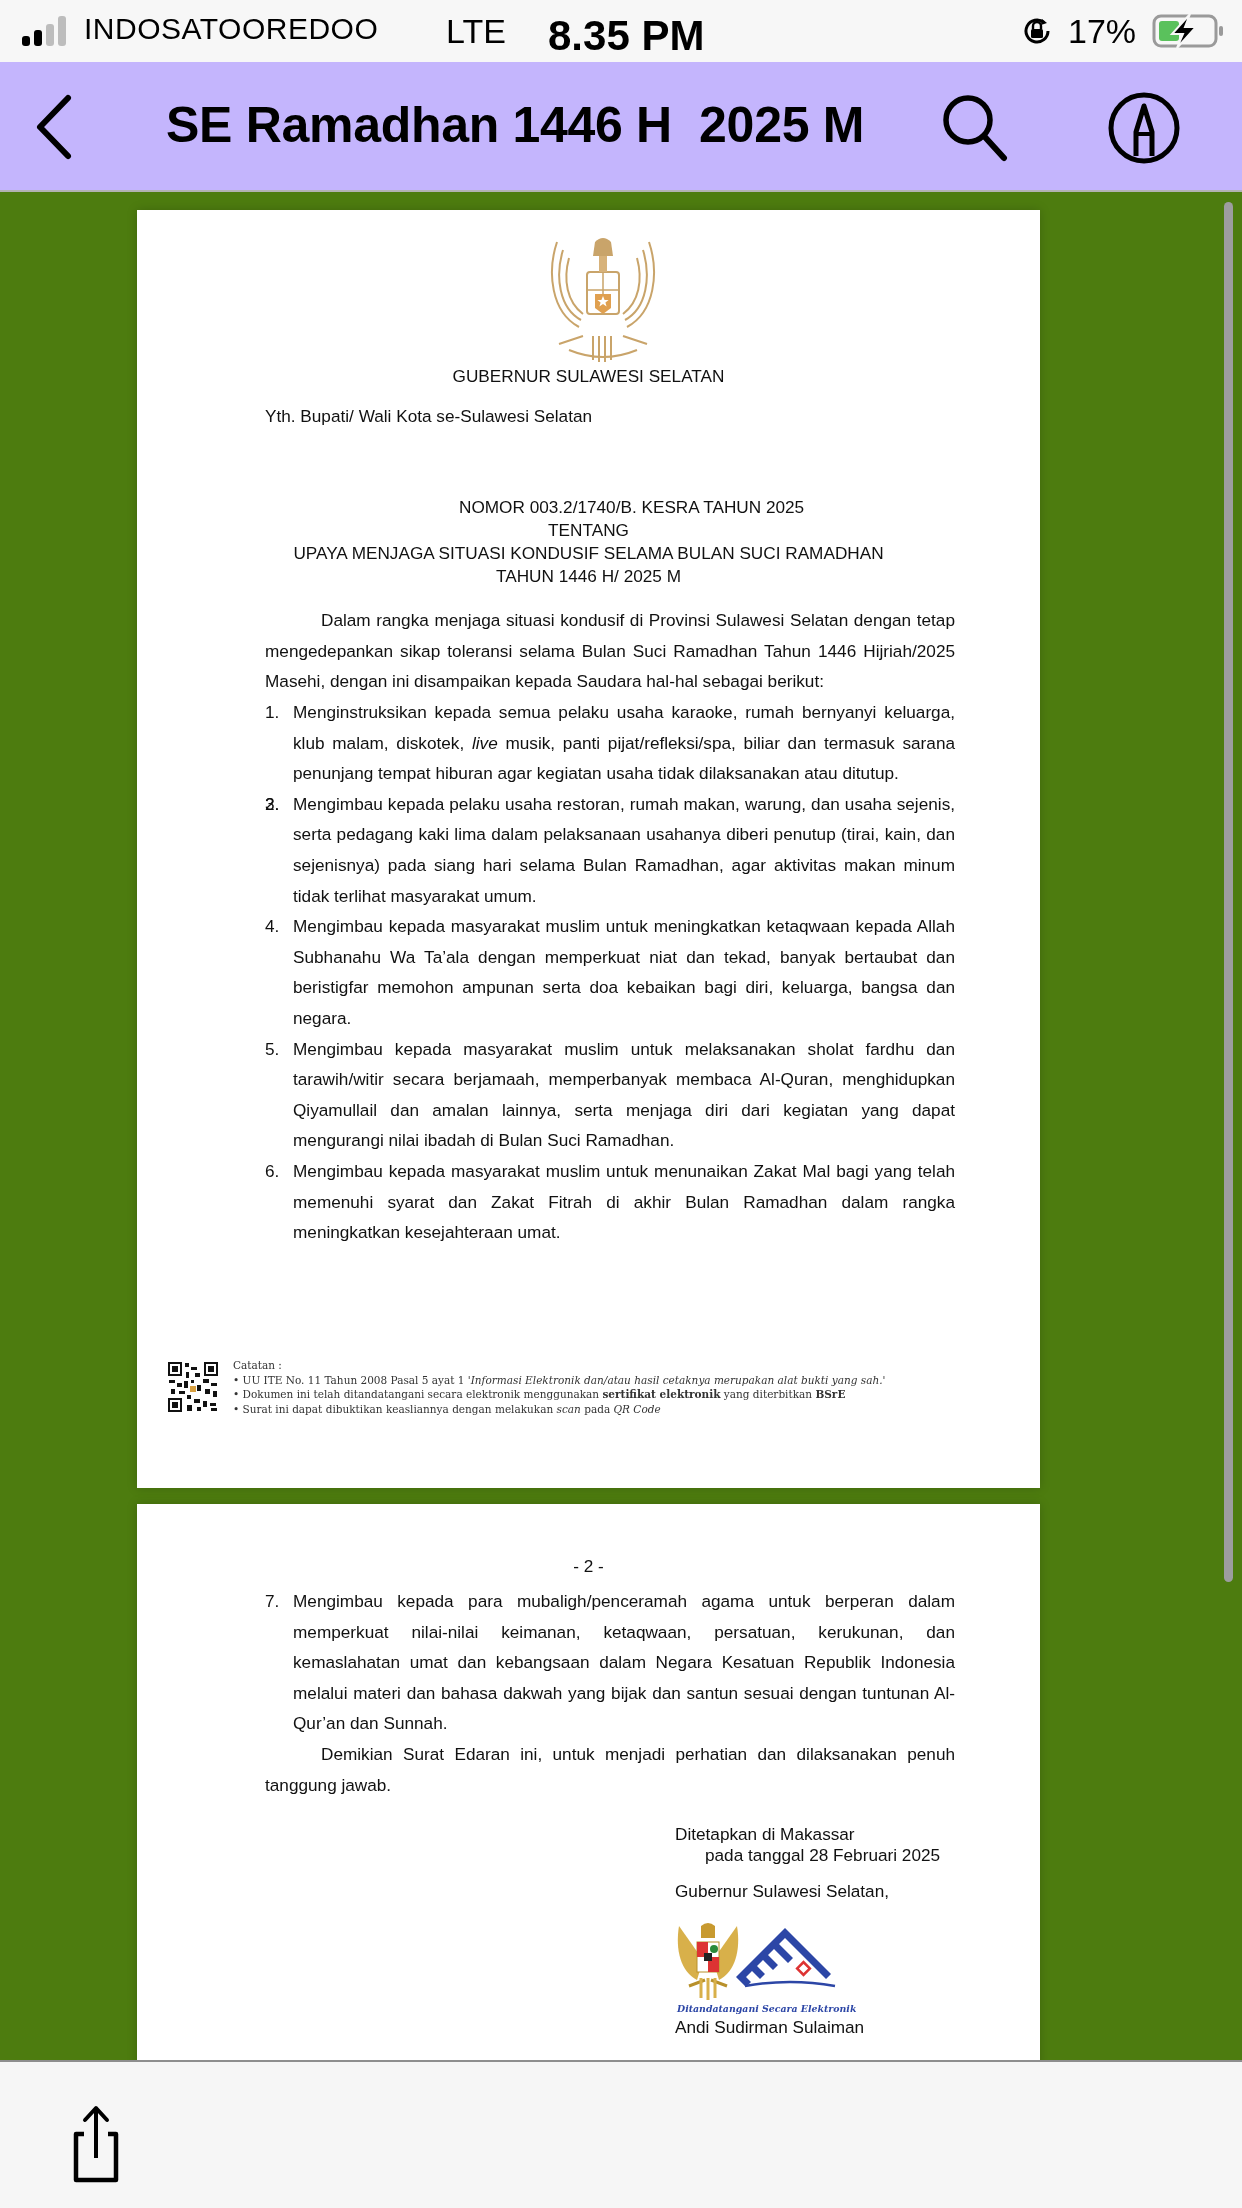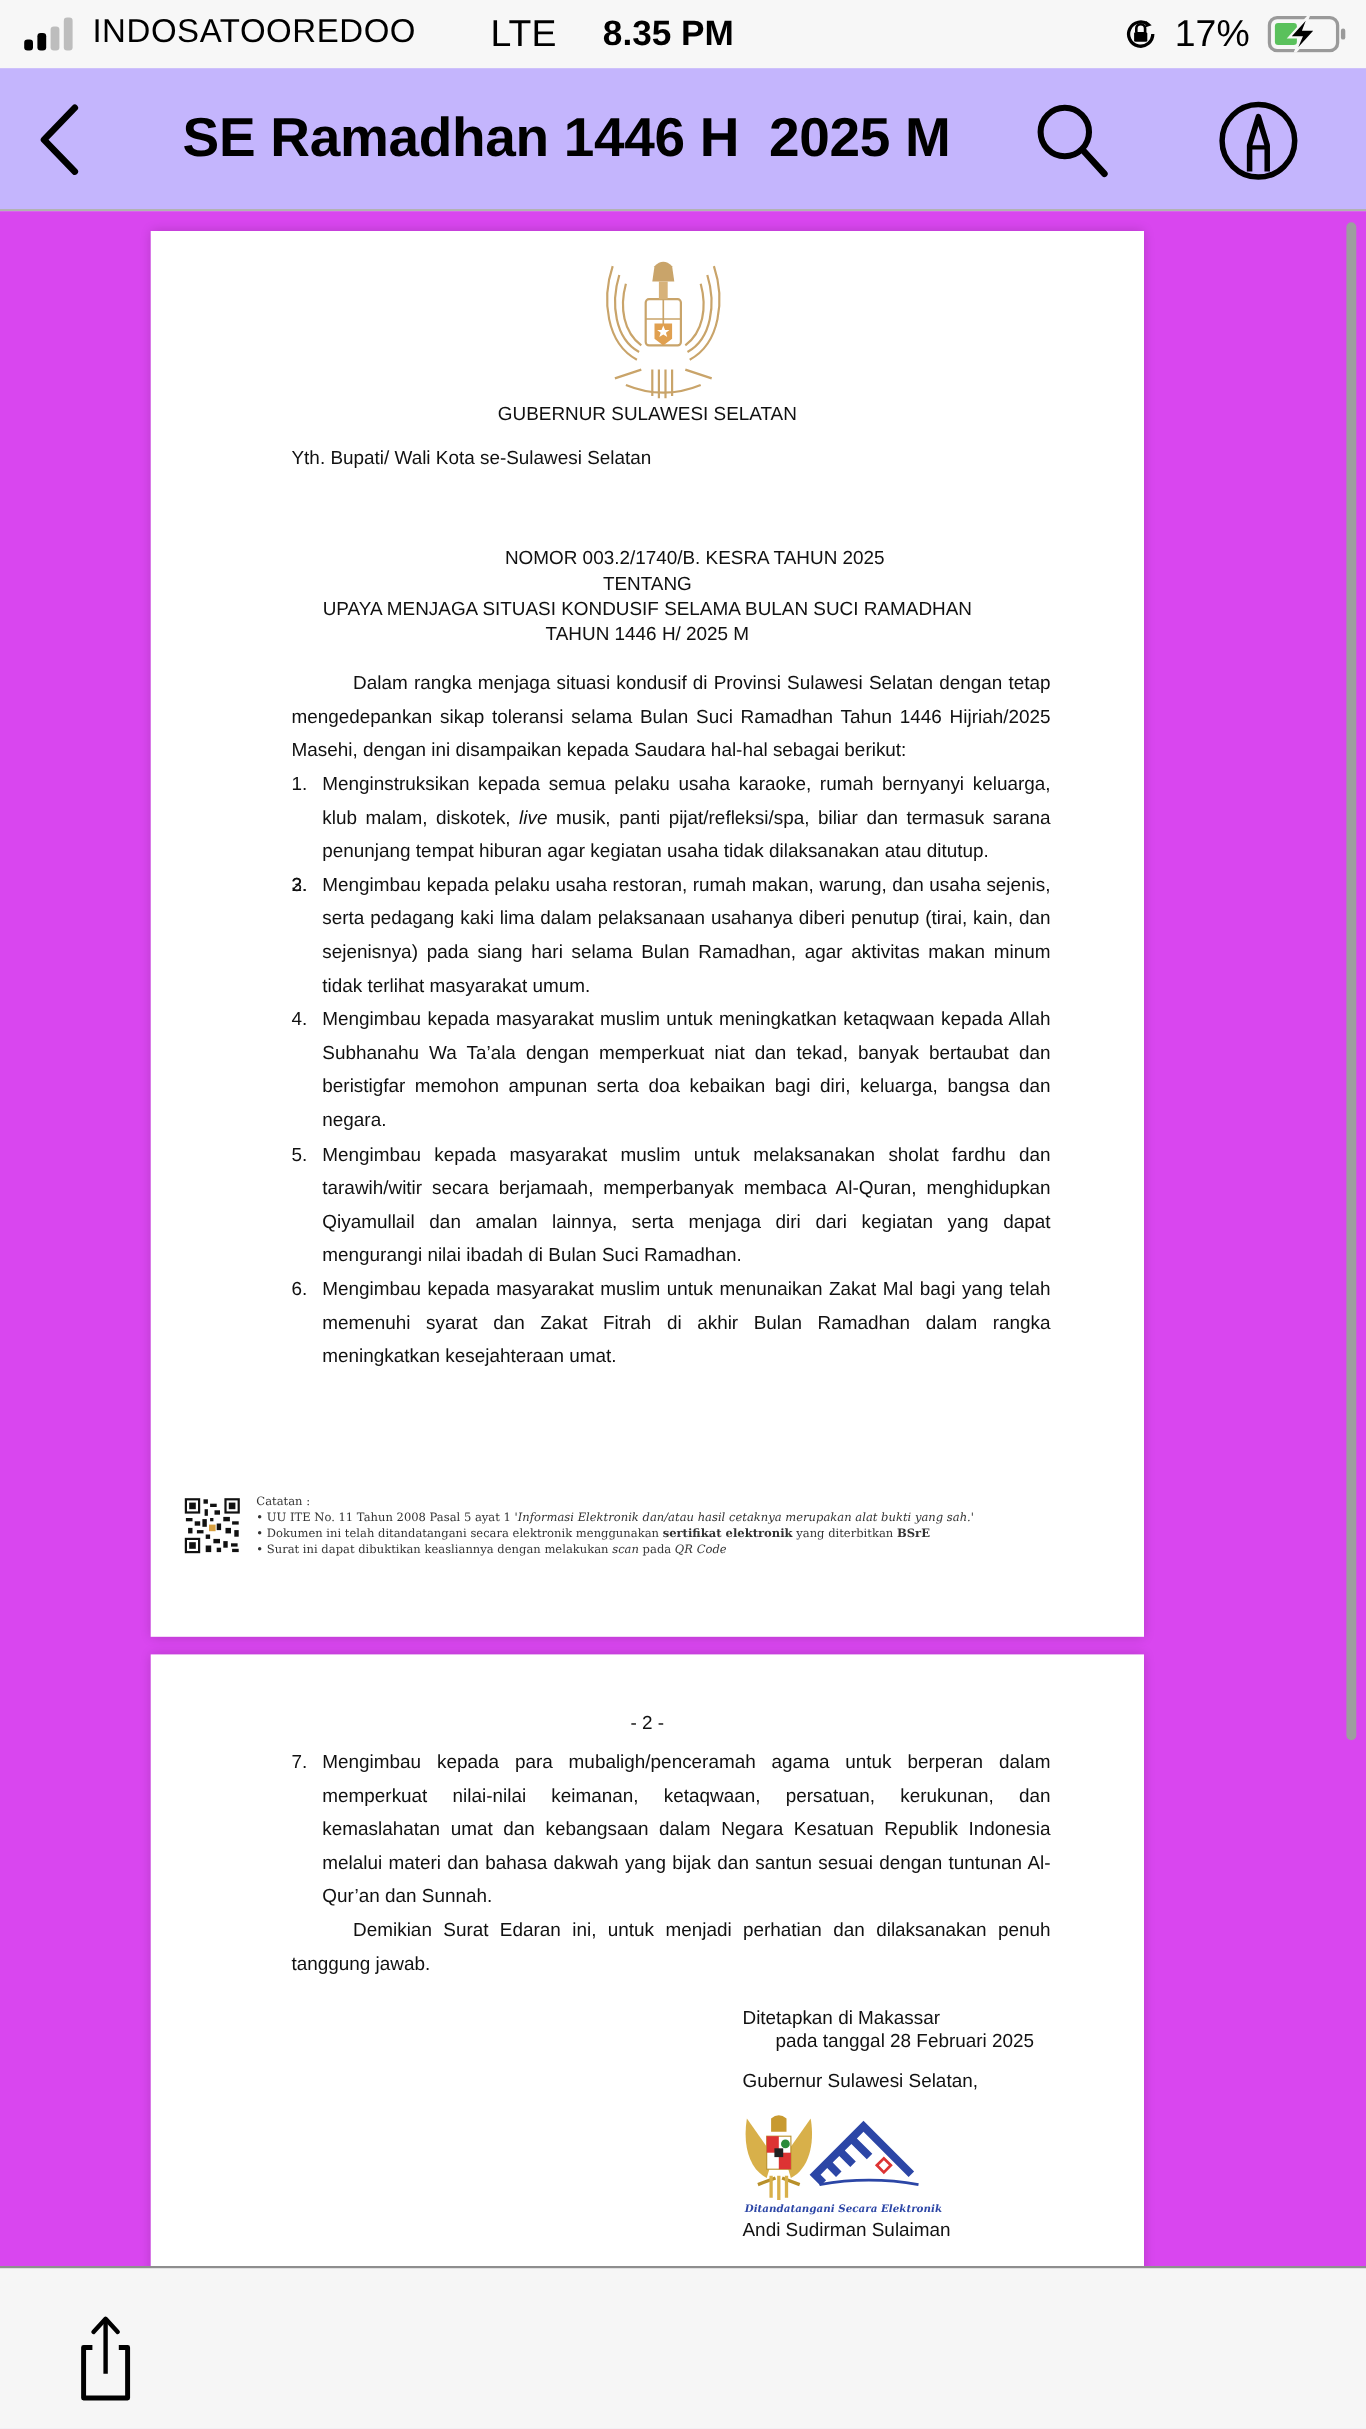--- a/index.html
+++ b/index.html
@@ -6,34 +6,34 @@
   html, body { width: 1242px; height: 2208px; overflow: hidden; background: #efeff4; }
   body { position: relative; font-family: "Liberation Sans", sans-serif; color: #000; }
 
   
   .statusbar { position: absolute; left: 0; top: 0; width: 1242px; height: 62px; background: #f7f7f7; }
   .signal { position: absolute; left: 22px; top: 16px; width: 48px; height: 30px; }
   .signal span { position: absolute; bottom: 0; width: 8px; border-radius: 3px; background: #000; }
   .signal span.off { background: #bdbdbd; }
   .carrier { position: absolute; left: 84px; top: 12px; font-size: 30px; letter-spacing: 0.5px; }
   .net { position: absolute; left: 446px; top: 12px; font-size: 34px; }
-  .clock { position: absolute; left: 548px; top: 12px; font-size: 32px; font-weight: bold; }
+  .clock { position: absolute; left: 548px; top: 12px; font-size: 42px; font-weight: bold; }
   .rotlock { position: absolute; left: 1020px; top: 14px; width: 34px; height: 34px; }
   .battpct { position: absolute; left: 1068px; top: 12px; font-size: 34px; }
   .battery { position: absolute; left: 1152px; top: 14px; width: 72px; height: 34px; }
 
   
   .navbar { position: absolute; left: 0; top: 62px; width: 1242px; height: 130px; background: #c4b5fd; border-bottom: 2px solid #b2b2b2; }
   .back { position: absolute; left: 30px; top: 30px; width: 50px; height: 70px; }
   .title { position: absolute; left: 166px; top: 34px; font-size: 50px; font-weight: bold; white-space: pre; letter-spacing: -0.3px; }
   .searchbtn { position: absolute; left: 938px; top: 28px; width: 72px; height: 72px; }
   .markupbtn { position: absolute; left: 1106px; top: 28px; width: 76px; height: 76px; }
 
   
-  .viewer { position: absolute; left: 0; top: 192px; width: 1242px; height: 1868px; background: #d946ef; overflow: hidden; }
+  .viewer { position: absolute; left: 0; top: 192px; width: 1242px; height: 1868px; background: #4d7c0f; overflow: hidden; }
   .page { position: absolute; left: 137px; width: 903px; background: #fff; box-shadow: 0 0 10px rgba(0,0,0,0.18); }
   .page1 { top: 18px; height: 1278px; }
   .page2 { top: 1312px; height: 700px; }
   .scrollbar { position: absolute; left: 1224px; top: 10px; width: 9px; height: 1380px; border-radius: 5px; background: #9d9d9f; }
 
   .doc { position: absolute; font-size: 17.2px; color: #111; }
   .center { text-align: center; width: 100%; left: 0; }
   .emblem { position: absolute; left: 402px; top: 22px; width: 128px; height: 134px; }
   .para { position: absolute; left: 128px; width: 690px; font-size: 17.2px; line-height: 30.6px; text-align: justify; color: #111; }
   .indent { text-indent: 56px; }

